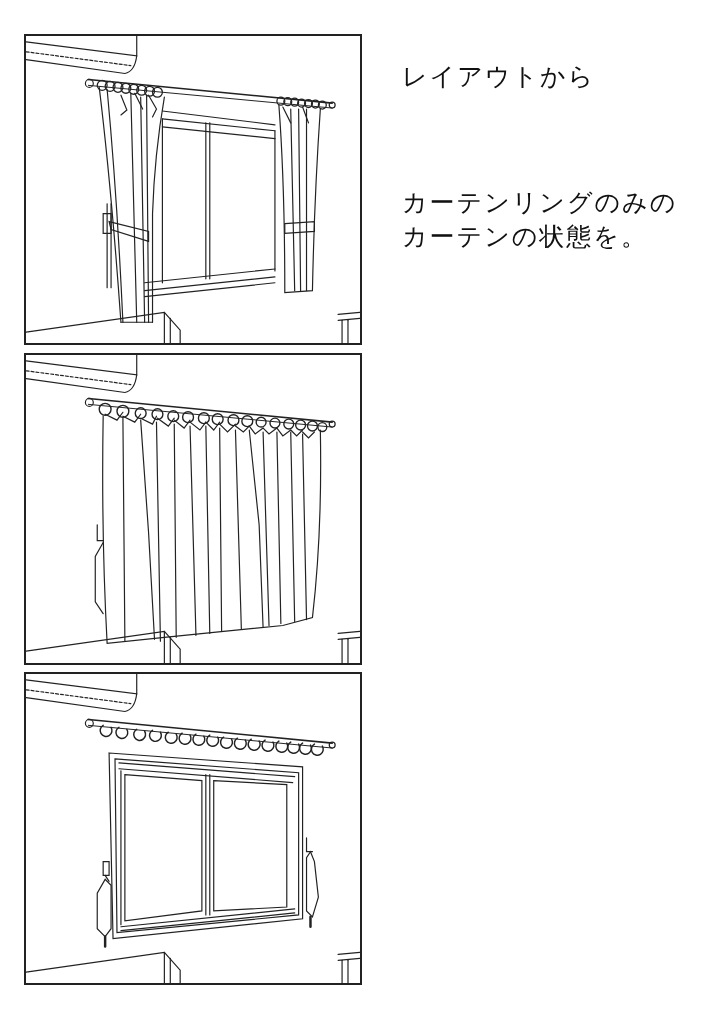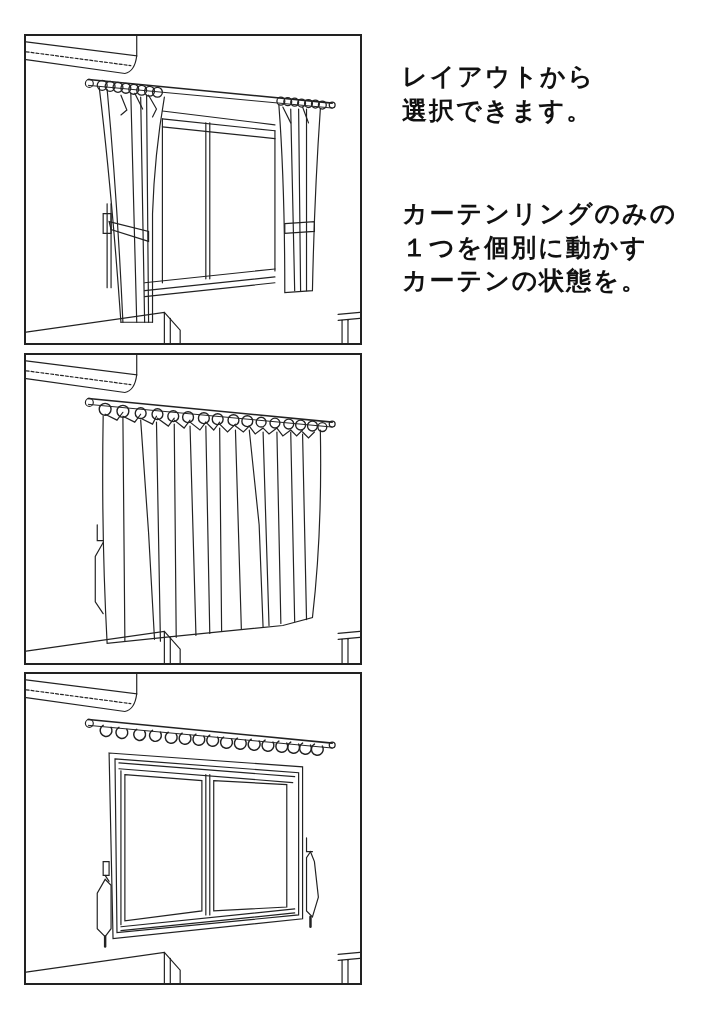--- a/index.html
+++ b/index.html
@@ -1,19 +1,19 @@
 <!DOCTYPE html>
 <html><head>
 <meta charset="utf-8">
 <style>
   html, body { margin: 0; padding: 0; background: #ffffff; }
   body { width: 721px; height: 1024px; position: relative; overflow: hidden; font-family: "DejaVu Sans", sans-serif; }
   .panel { position: absolute; left: 24px; width: 338px; border: 2px solid #222; box-sizing: border-box; background: #fff; overflow: hidden; }
   .panel svg { position: absolute; left: 0; top: 0; width: 100%; height: 100%; }
-  .caption { position: absolute; left: 402px; width: 300px; font-family: "DejaVu Sans", sans-serif; font-weight: bold; font-size: 25px; line-height: 33.5px; color: #111; letter-spacing: 2px; }
+  .caption { position: absolute; left: 402px; width: 300px; font-family: "DejaVu Sans", sans-serif; font-weight: normal; font-size: 25px; line-height: 33.5px; color: #111; letter-spacing: 2px; }
   .caption .line { display: block; white-space: nowrap; }
 </style>
 </head>
 <body>
 
 <div class="panel" style="top:34px;height:311px;">
   <svg viewBox="0 0 338 311" fill="none" stroke="#222" stroke-width="1.2" stroke-linecap="round">
 
     <g>
       <path d="M0 6 L112 20 L112 -2"></path>
@@ -242,20 +242,18 @@
       <path d="M316 284 L338 282"></path>
         <path d="M316 290 L338 288"></path>
         <path d="M320 290 L320 313"></path>
         <path d="M326 290 L326 313"></path>
     </g>
   </svg>
 </div>
 
 <div class="caption" style="top:60px;">
   <span class="line">レイアウトから</span>
-  <span class="line">選択できます。</span>
-</div>
-
-<div class="caption" style="top:197px;">
+</div>
+
+<div class="caption" style="top:186px;">
   <span class="line">カーテンリングのみの</span>
-  <span class="line">１つを個別に動かす</span>
   <span class="line">カーテンの状態を。</span>
 </div>
 
 </body></html>

